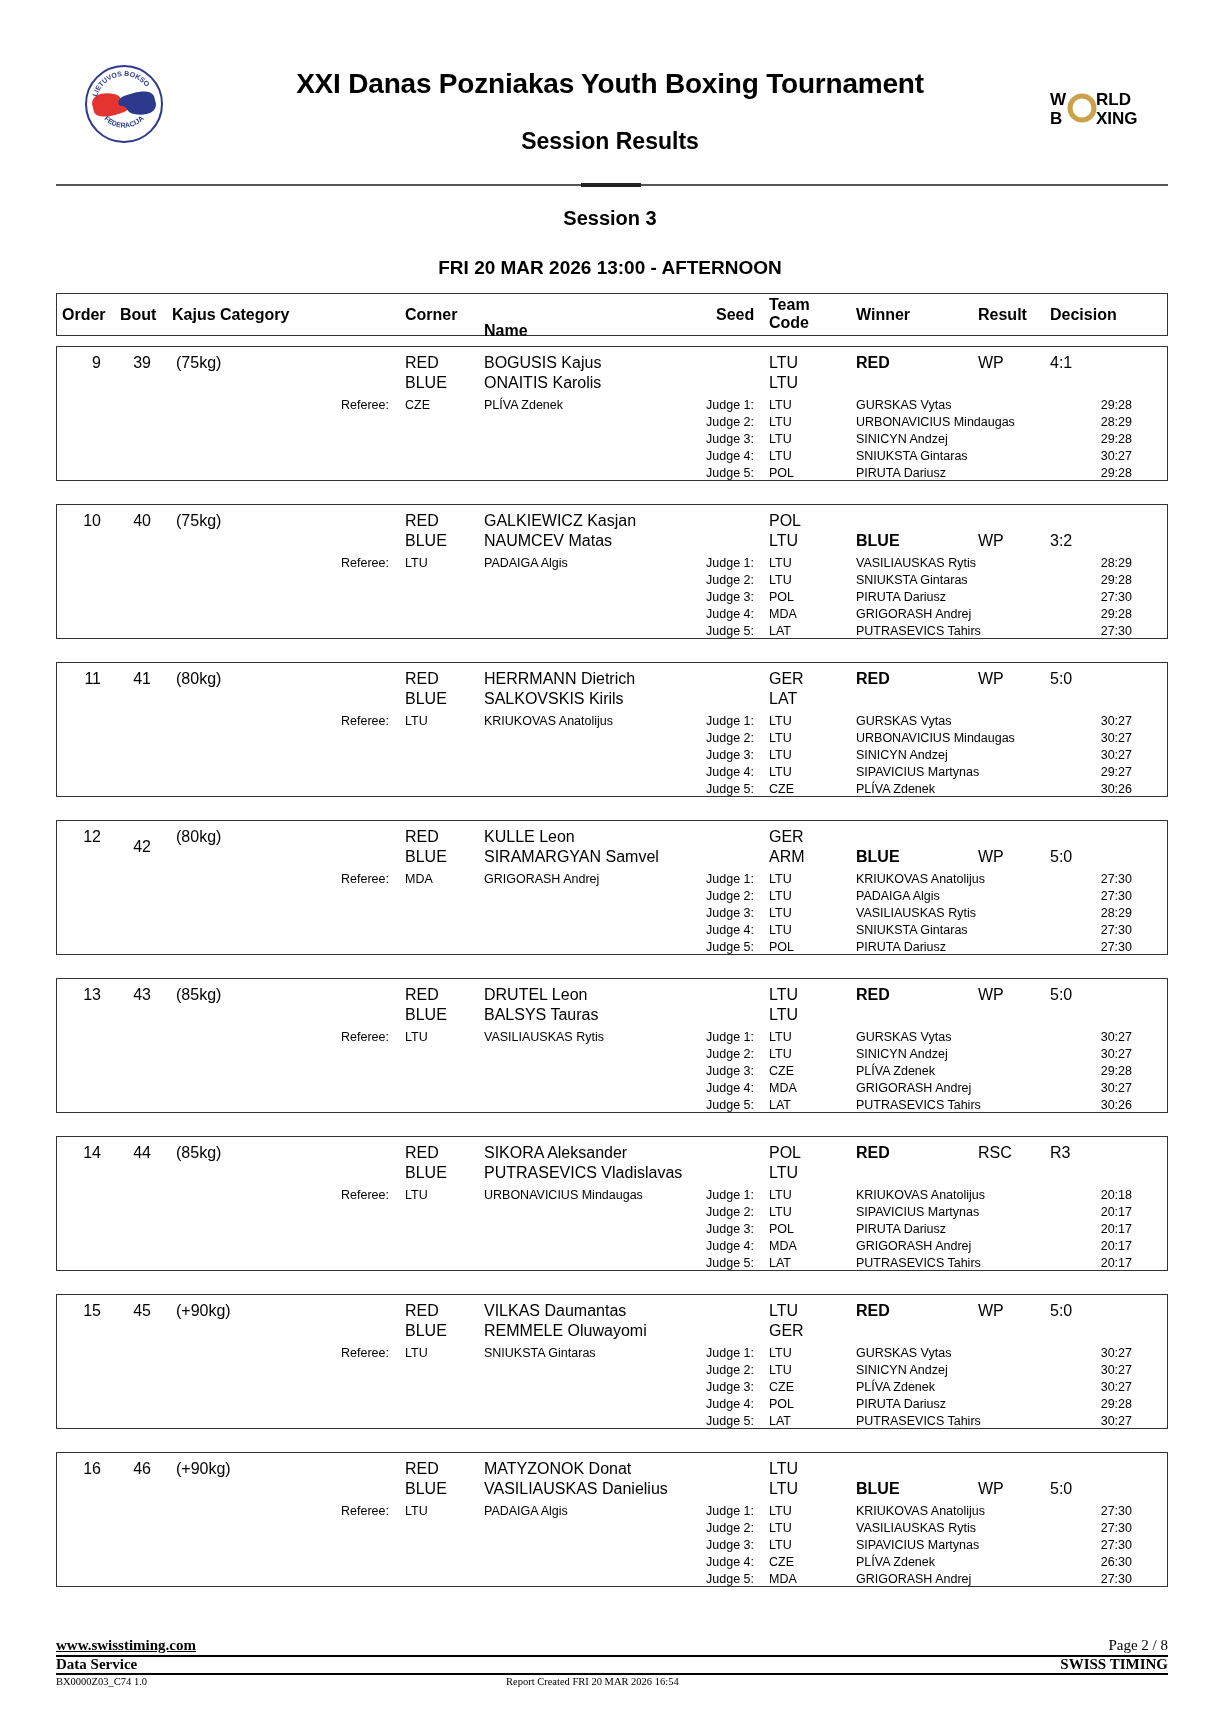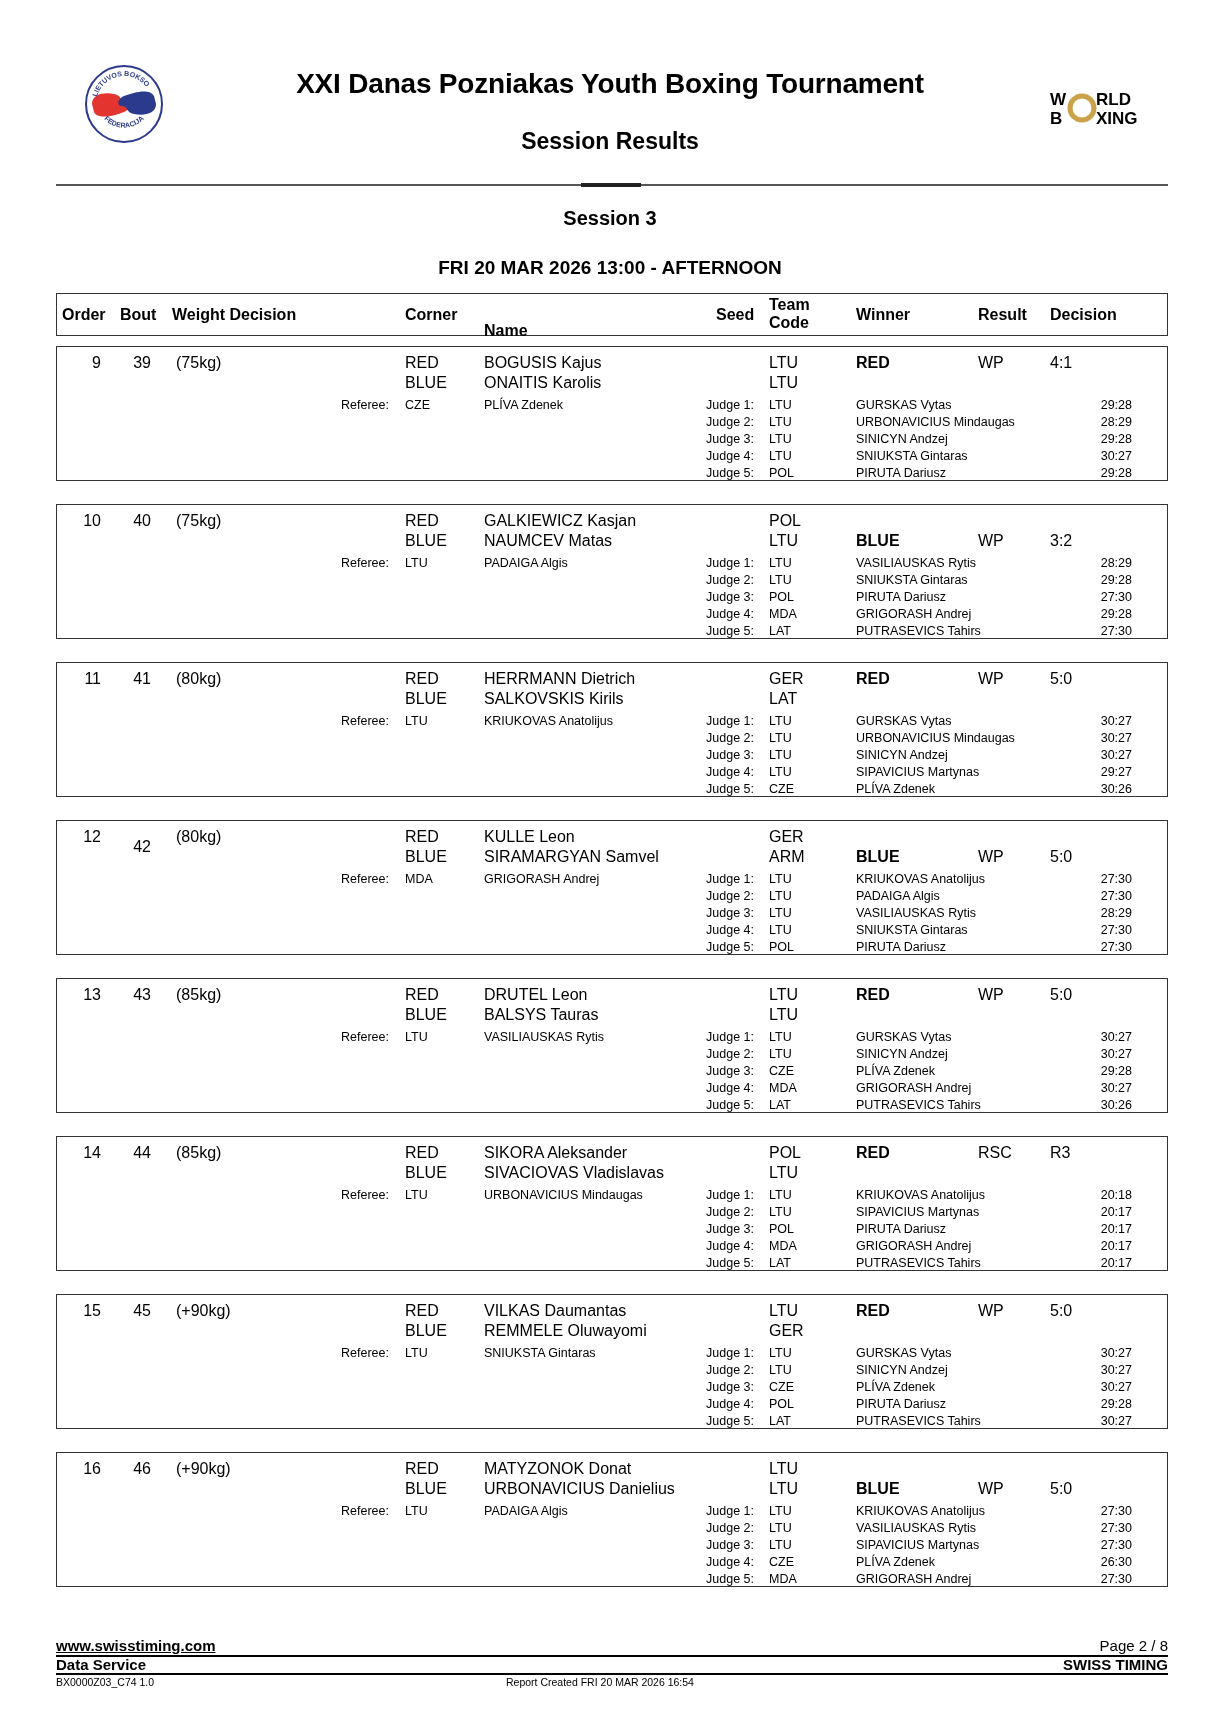--- a/index.html
+++ b/index.html
@@ -20,21 +20,21 @@
   .hdr { position: absolute; left: 56px; top: 293px; width: 1112px; height: 43px; border: 1.5px solid #333; }
   .hdr span { position: absolute; font-weight: bold; font-size: 16px; line-height: 18px; }
 
   .bout { position: absolute; left: 56px; width: 1112px; height: 135px; border: 1.5px solid #333; }
   .bout .c { position: absolute; font-size: 16px; line-height: 20px; white-space: nowrap; }
   .bout .s { position: absolute; font-size: 12.5px; line-height: 17px; white-space: nowrap; }
   .bold { font-weight: bold; }
   .r { text-align: right; }
 
   .footer-line { position: absolute; left: 56px; width: 1112px; height: 1.5px; background: #000; }
-  .ft { position: absolute; white-space: nowrap; }
+  .ft { position: absolute; white-space: nowrap; font-family: Liberation Serif, serif; }
 </style>
 </head>
 <body>
 
 <svg class="logo-lbf" viewBox="0 0 80 80">
   <defs>
     <path id="arcTop" d="M 12 40 A 28 28 0 0 1 68 40"></path>
     <path id="arcBot" d="M 14 44 A 27 27 0 0 0 66 44"></path>
   </defs>
   <circle cx="40" cy="40" r="38" fill="#fff" stroke="#2b3a8c" stroke-width="2"></circle>
@@ -58,21 +58,21 @@
 <div class="title t-main">XXI Danas Pozniakas Youth Boxing Tournament</div>
 <div class="title t-sub">Session Results</div>
 <div class="hr-top"></div>
 <div class="hr-mark"></div>
 <div class="title t-session">Session 3</div>
 <div class="title t-date">FRI 20 MAR 2026  13:00 - AFTERNOON</div>
 
 <div class="hdr">
   <span style="left:5px;top:12px">Order</span>
   <span style="left:63px;top:12px">Bout</span>
-  <span style="left:115px;top:12px">Weight Decision</span>
+  <span style="left:115px;top:12px">Kajus Category</span>
   <span style="left:348px;top:12px">Corner</span>
   <span style="left:427px;top:28px">Name</span>
   <span style="left:659px;top:12px">Seed</span>
   <span style="left:712px;top:2px">Team</span>
   <span style="left:712px;top:20px">Code</span>
   <span style="left:799px;top:12px">Winner</span>
   <span style="left:921px;top:12px">Result</span>
   <span style="left:993px;top:12px">Decision</span>
 </div>
 
@@ -262,21 +262,21 @@
       <span class="s" style="left:799px;top:118px">PUTRASEVICS Tahirs</span>
       <span class="s r" style="right:35px;top:118px;width:50px">30:26</span>
     </div>
     <div class="bout" style="top:1136px">
       <span class="c r" style="right:1066px;top:6px;width:40px">14</span>
       <span class="c r" style="right:1016px;top:6px;width:40px">44</span>
       <span class="c" style="left:119px;top:6px">(85kg)</span>
       <span class="c" style="left:348px;top:6px">RED</span>
       <span class="c" style="left:348px;top:26px">BLUE</span>
       <span class="c" style="left:427px;top:6px">SIKORA  Aleksander</span>
-      <span class="c" style="left:427px;top:26px">SIVACIOVAS Vladislavas</span>
+      <span class="c" style="left:427px;top:26px">PUTRASEVICS Vladislavas</span>
       <span class="c" style="left:712px;top:6px">POL</span>
       <span class="c" style="left:712px;top:26px">LTU</span>
       <span class="c bold" style="left:799px;top:6px">RED</span>
       <span class="c" style="left:921px;top:6px">RSC</span>
       <span class="c" style="left:993px;top:6px">R3</span>
       <span class="s" style="left:284px;top:50px">Referee:</span>
       <span class="s" style="left:348px;top:50px">LTU</span>
       <span class="s" style="left:427px;top:50px">URBONAVICIUS  Mindaugas</span>
       <span class="s r" style="right:413px;top:50px;width:60px">Judge 1:</span>
       <span class="s" style="left:712px;top:50px">LTU</span>
@@ -336,21 +336,21 @@
       <span class="s" style="left:799px;top:118px">PUTRASEVICS Tahirs</span>
       <span class="s r" style="right:35px;top:118px;width:50px">30:27</span>
     </div>
     <div class="bout" style="top:1452px">
       <span class="c r" style="right:1066px;top:6px;width:40px">16</span>
       <span class="c r" style="right:1016px;top:6px;width:40px">46</span>
       <span class="c" style="left:119px;top:6px">(+90kg)</span>
       <span class="c" style="left:348px;top:6px">RED</span>
       <span class="c" style="left:348px;top:26px">BLUE</span>
       <span class="c" style="left:427px;top:6px">MATYZONOK  Donat</span>
-      <span class="c" style="left:427px;top:26px">URBONAVICIUS Danielius</span>
+      <span class="c" style="left:427px;top:26px">VASILIAUSKAS Danielius</span>
       <span class="c" style="left:712px;top:6px">LTU</span>
       <span class="c" style="left:712px;top:26px">LTU</span>
       <span class="c bold" style="left:799px;top:26px">BLUE</span>
       <span class="c" style="left:921px;top:26px">WP</span>
       <span class="c" style="left:993px;top:26px">5:0</span>
       <span class="s" style="left:284px;top:50px">Referee:</span>
       <span class="s" style="left:348px;top:50px">LTU</span>
       <span class="s" style="left:427px;top:50px">PADAIGA  Algis</span>
       <span class="s r" style="right:413px;top:50px;width:60px">Judge 1:</span>
       <span class="s" style="left:712px;top:50px">LTU</span>

